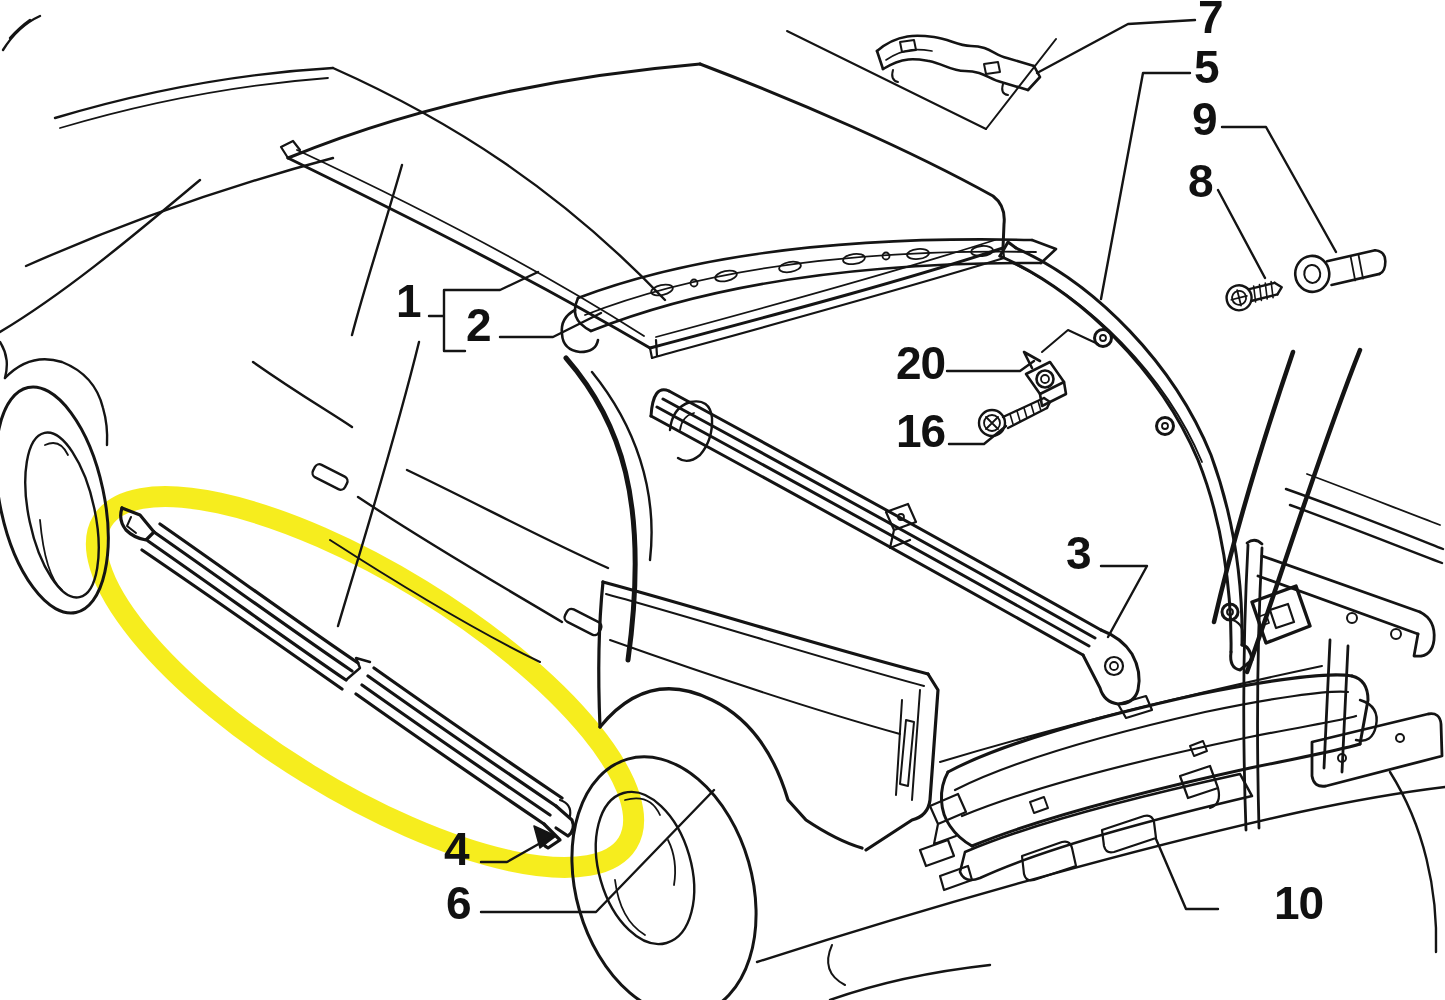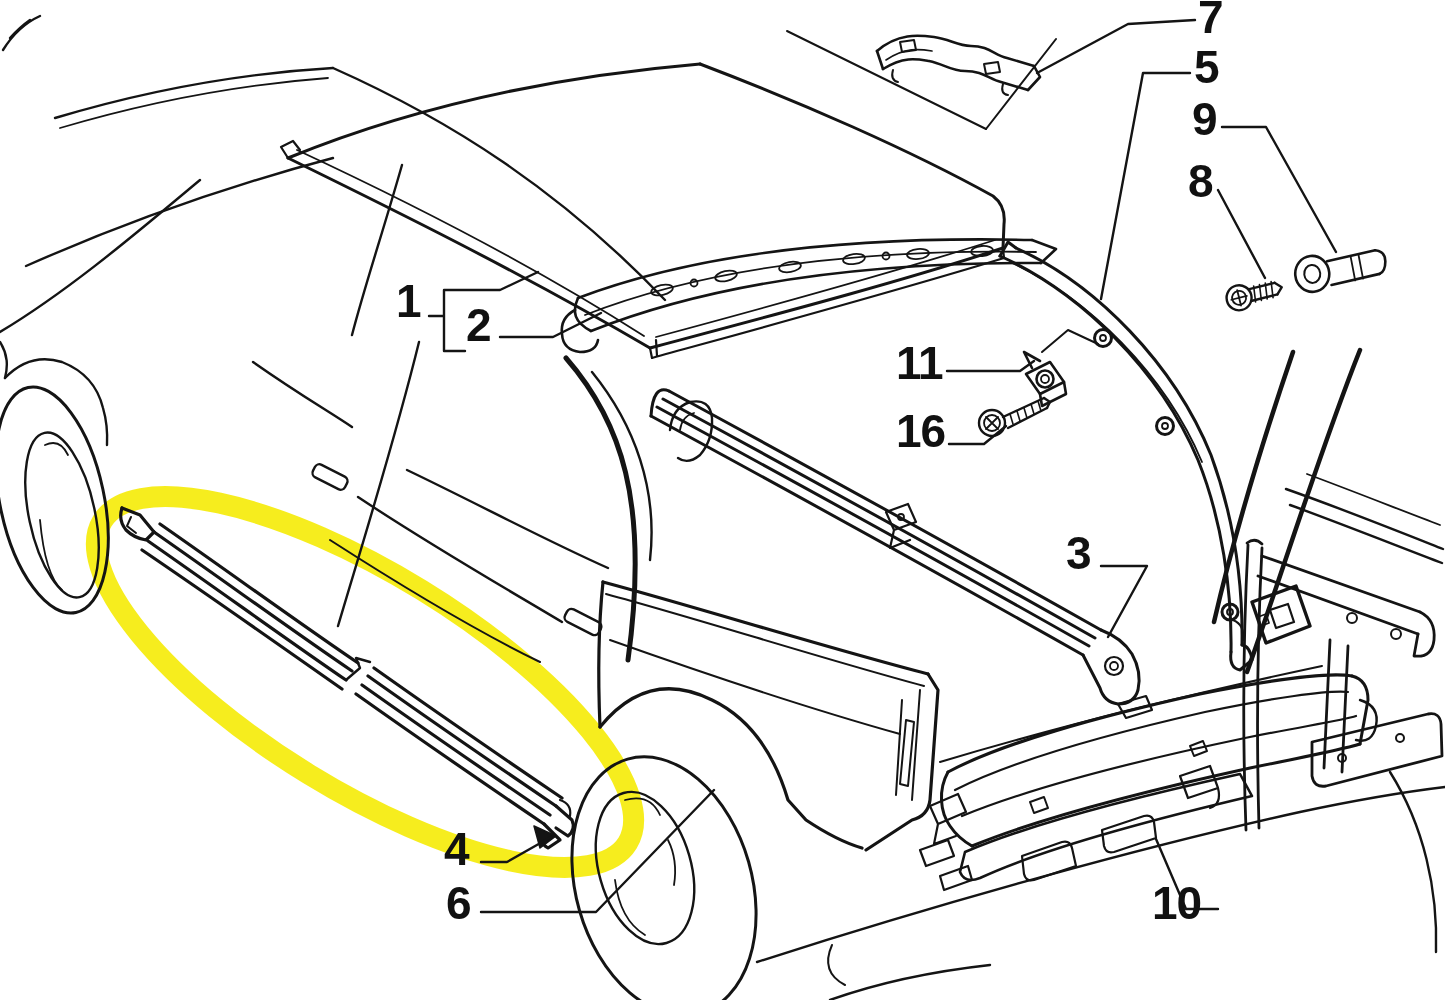--- a/index.html
+++ b/index.html
@@ -272,16 +272,16 @@
 
   <div class="callout" style="left:396px;top:278px;">1</div>
   <div class="callout" style="left:466px;top:302px;">2</div>
   <div class="callout" style="left:1066px;top:530px;">3</div>
   <div class="callout" style="left:444px;top:826px;">4</div>
   <div class="callout" style="left:1194px;top:44px;">5</div>
   <div class="callout" style="left:446px;top:880px;">6</div>
   <div class="callout" style="left:1198px;top:-6px;">7</div>
   <div class="callout" style="left:1188px;top:158px;">8</div>
   <div class="callout" style="left:1192px;top:96px;">9</div>
-  <div class="callout" style="left:1152px;top:880px;">10</div>
-  <div class="callout" style="left:896px;top:340px;">11</div>
+  <div class="callout" style="left:1274px;top:880px;">10</div>
+  <div class="callout" style="left:896px;top:340px;">20</div>
   <div class="callout" style="left:896px;top:408px;">16</div>
 </div>
 
 </body></html>

